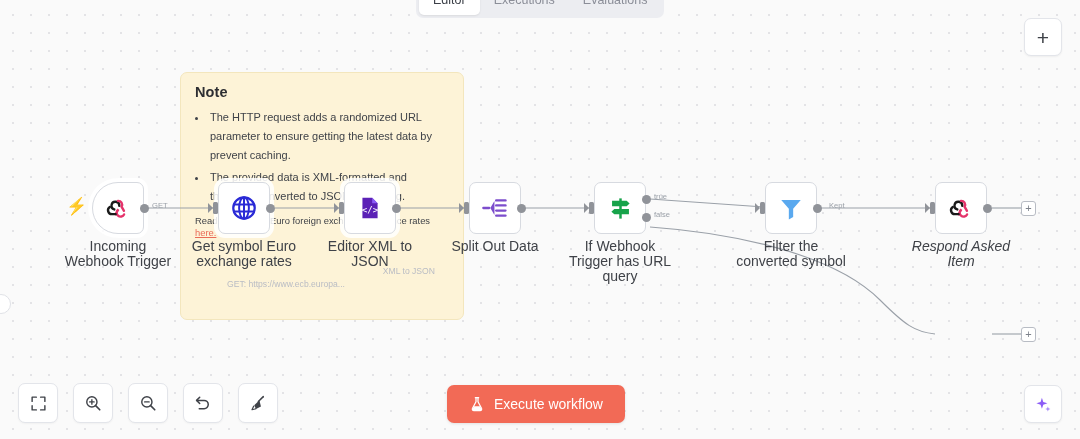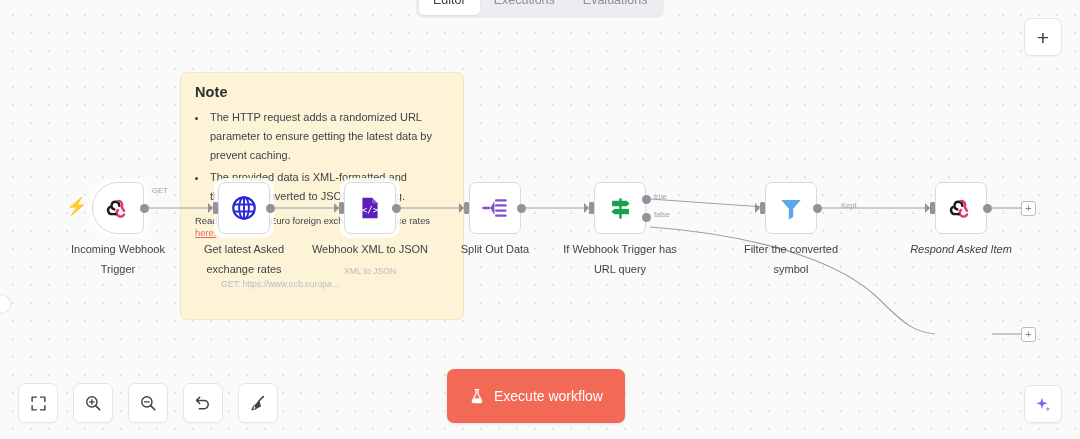--- a/index.html
+++ b/index.html
@@ -111,32 +111,32 @@
   .node-box.shadow-halo {
     box-shadow: 0 0 0 4px rgba(255,255,255,.85);
   }
   .node-label {
     position: absolute;
     top: 57px;
     left: 50%;
     transform: translateX(-50%);
     width: 118px;
     text-align: center;
-    font-size: 11px;
-    line-height: 20px;
+    font-size: 14px;
+    line-height: 15px;
     color: #3f4248;
     white-space: normal;
   }
   .node-sub {
     position: absolute;
     top: 84px;
     left: 50%;
     transform: translateX(-50%);
     width: 130px;
-    text-align: center;
+    text-align: right;
     font-size: 8.6px;
     line-height: 11px;
     color: #b9bcc4;
     white-space: nowrap;
     overflow: hidden;
     text-overflow: ellipsis;
   }
   .node-sub.two-line { top: 97px; margin-left: 36px; }
 
   
@@ -222,21 +222,21 @@
     border-radius: 7px;
     display: flex; align-items: center; justify-content: center;
     cursor: pointer;
     box-shadow: 0 1px 2px rgba(0,0,0,.04);
   }
 
   
   .execute-btn {
     position: absolute;
     left: 447px; bottom: 16px;
-    height: 54px;
+    height: 38px;
     background: #f26a56;
     border-radius: 7px;
     display: flex; align-items: center; justify-content: center;
     gap: 9px;
     padding: 0 22px;
     color: #fff;
     font-size: 14px;
     cursor: pointer;
     z-index: 50;
     box-shadow: 0 1px 3px rgba(0,0,0,.10);
@@ -317,51 +317,51 @@
     <div class="bolt">⚡</div>
     <div class="node-box trigger">
       <svg width="26" height="26" viewBox="0 0 24 24">
         <path d="M8.6 13.3a3.6 3.6 0 1 1 4.6-3.3" fill="none" stroke="#1a1a1a" stroke-width="2.2" stroke-linecap="round"></path>
         <path d="M12 5.4a3.6 3.6 0 0 1 3.3 5.4l2.2 3.8" fill="none" stroke="#e5336b" stroke-width="2.2" stroke-linecap="round"></path>
         <path d="M17.6 17.9a3.6 3.6 0 1 1-5.3-4.5l-2.5 4.3" fill="none" stroke="#e5336b" stroke-width="2.2" stroke-linecap="round"></path>
         <path d="M9.8 17.7H6.3a3.6 3.6 0 0 1-1.9-6.6" fill="none" stroke="#1a1a1a" stroke-width="2.2" stroke-linecap="round"></path>
       </svg>
     </div>
     <div class="dot-out"></div>
-    <span class="port-label" style="left:60px; top:4px;">GET</span>
+    <span class="port-label" style="left:60px; top:19px;">GET</span>
     <div class="node-label">Incoming Webhook Trigger</div>
   </div>
 
   <div class="node" style="left:218px; top:182px;">
     <div class="node-box shadow-halo">
       <svg width="28" height="28" viewBox="0 0 24 24">
         <circle cx="12" cy="12" r="9.2" fill="none" stroke="#2a2ad6" stroke-width="1.9"></circle>
         <ellipse cx="12" cy="12" rx="4.2" ry="9.2" fill="none" stroke="#2a2ad6" stroke-width="1.7"></ellipse>
         <line x1="2.9" y1="9" x2="21.1" y2="9" stroke="#2a2ad6" stroke-width="1.7"></line>
         <line x1="2.9" y1="15" x2="21.1" y2="15" stroke="#2a2ad6" stroke-width="1.7"></line>
         <line x1="12" y1="2.8" x2="12" y2="21.2" stroke="#2a2ad6" stroke-width="1.7"></line>
       </svg>
     </div>
     <div class="dot-in"></div>
     <div class="dot-out"></div>
-    <div class="node-label">Get latest Asked exchange rates</div>
+    <div class="node-label">Get symbol Euro exchange rates</div>
     <div class="node-sub two-line">GET: https://www.ecb.europa...</div>
   </div>
 
   <div class="node" style="left:344px; top:182px;">
     <div class="node-box shadow-halo">
       <svg width="26" height="26" viewBox="0 0 24 24">
         <path d="M5 2.5h9l5 5v14H5z" fill="#5b21b6"></path>
         <path d="M14 2.5l5 5h-5z" fill="#8b5cf6"></path>
         <text x="12" y="17" text-anchor="middle" font-size="8.5" fill="#ffffff" font-family="monospace">&lt;/&gt;</text>
       </svg>
     </div>
     <div class="dot-in"></div>
     <div class="dot-out"></div>
-    <div class="node-label">Webhook XML to JSON</div>
+    <div class="node-label">Editor XML to JSON</div>
     <div class="node-sub">XML to JSON</div>
   </div>
 
   <div class="node" style="left:594px; top:182px;">
     <div class="node-box">
       <svg width="27" height="27" viewBox="0 0 24 24">
         <line x1="12" y1="3" x2="12" y2="21" stroke="#17a34a" stroke-width="2.2"></line>
         <path d="M4.5 5.2h13l2.6 2.4-2.6 2.4h-13z" fill="#17a34a"></path>
         <path d="M19.5 12.4h-13L3.9 14.8l2.6 2.4h13z" fill="#17a34a"></path>
       </svg>
@@ -391,21 +391,21 @@
   </div>
 
   <div class="node" style="left:765px; top:182px;">
     <div class="node-box">
       <svg width="26" height="26" viewBox="0 0 24 24">
         <path d="M3 4.5h18l-7 8.3v7.4l-4 2.3v-9.7z" fill="#5aa9ef"></path>
       </svg>
     </div>
     <div class="dot-in"></div>
     <div class="dot-out"></div>
-    <span class="port-label" style="left:76px; top:19px;">Kept</span>
+    <span class="port-label" style="left:64px; top:19px;">Kept</span>
     <div class="node-label">Filter the converted symbol</div>
   </div>
 
   <div class="node" style="left:935px; top:182px;font-style:italic;">
     <div class="node-box">
       <svg width="26" height="26" viewBox="0 0 24 24">
         <path d="M8.6 13.3a3.6 3.6 0 1 1 4.6-3.3" fill="none" stroke="#1a1a1a" stroke-width="2.2" stroke-linecap="round"></path>
         <path d="M12 5.4a3.6 3.6 0 0 1 3.3 5.4l2.2 3.8" fill="none" stroke="#e5336b" stroke-width="2.2" stroke-linecap="round"></path>
         <path d="M17.6 17.9a3.6 3.6 0 1 1-5.3-4.5l-2.5 4.3" fill="none" stroke="#e5336b" stroke-width="2.2" stroke-linecap="round"></path>
         <path d="M9.8 17.7H6.3a3.6 3.6 0 0 1-1.9-6.6" fill="none" stroke="#1a1a1a" stroke-width="2.2" stroke-linecap="round"></path>

